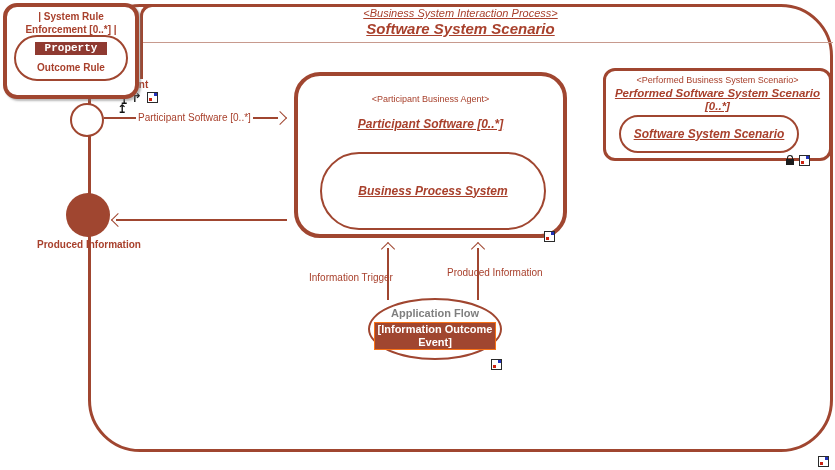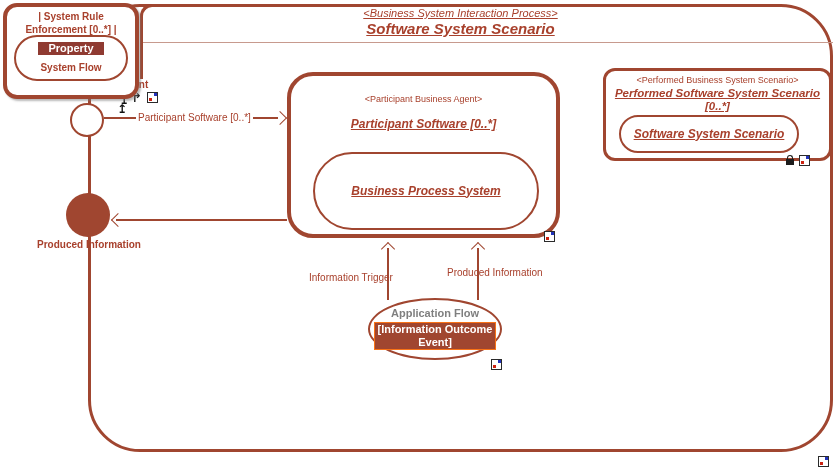--- a/index.html
+++ b/index.html
@@ -66,21 +66,21 @@
   <div class="abs" style="left:66px;top:193px;width:44px;height:44px;border-radius:50%;background:var(--accent);z-index:4;"></div>
   <div class="abs lbl bold ctr" style="left:33px;top:238px;width:112px;z-index:5;">Produced Information</div>
 
   <div class="abs lbl bold" style="left:121px;top:78px;z-index:1;">Event</div>
   <div class="abs glyph" style="left:119px;top:95px;z-index:1;">↥</div>
   <div class="abs reddot" style="left:117px;top:92px;z-index:2;"></div>
   <div class="abs glyph" style="left:132px;top:93px;z-index:1;">↱</div>
   <div class="abs cicon" style="left:147px;top:92px;z-index:1;"></div>
   <div class="abs glyph" style="left:117px;top:104px;z-index:1;">↥</div>
 
-  <div class="abs node" style="left:287px;top:72px;width:273px;height:166px;border-width:4px;border-radius:26px;z-index:3;">
+  <div class="abs node" style="left:294px;top:72px;width:273px;height:166px;border-width:4px;border-radius:26px;z-index:3;">
     <div class="lbl ctr" style="font-size:9px;margin-top:17px;">&lt;Participant Business Agent&gt;</div>
     <div class="lbl ctr ital bold" style="font-size:12px;margin-top:12px;">Participant Software [0..*]</div>
     <div class="pill abs" style="left:22px;top:76px;width:226px;height:78px;border-radius:39px;">
       <span class="lbl ital bold" style="font-size:12px;">Business Process System</span>
     </div>
   </div>
   <div class="abs cicon" style="left:544px;top:231px;z-index:5;"></div>
 
   <div class="abs node" style="left:603px;top:68px;width:229px;height:93px;border-radius:12px;z-index:3;">
     <div class="lbl ctr" style="font-size:9px;margin-top:3px;">&lt;Performed Business System Scenario&gt;</div>
@@ -105,18 +105,18 @@
 
   <div class="abs vline" style="left:477px;top:248px;height:52px;z-index:1;"></div>
   <div class="abs chev u" style="left:473px;top:244px;z-index:1;"></div>
   <div class="abs lbl" style="left:447px;top:266px;z-index:2;">Produced Information</div>
 
   <div class="abs cicon" style="left:818px;top:456px;z-index:5;"></div>
 
   <div class="abs node" style="left:3px;top:3px;width:136px;height:96px;border-width:4px;border-radius:14px;z-index:10;box-shadow:2px 2px 2px rgba(120,120,120,0.5);">
     <div class="lbl ctr bold" style="white-space:normal;margin:3px 4px 0 4px;line-height:13px;">| System Rule Enforcement [0..*] |</div>
     <div class="pill abs" style="left:7px;top:28px;width:114px;height:46px;border-radius:23px;flex-direction:column;">
-      <span class="bold" style="font-size:11px;color:#fff;background:#8F3A31;padding:0 10px;line-height:13px;">Property</span>
-      <span class="lbl bold" style="margin-top:6px;">System Flow</span>
+      <span class="bold" style="font-size:11px;color:#fff;background:#8F3A31;padding:0 10px;line-height:13px;font-family:Liberation Mono, monospace;">Property</span>
+      <span class="lbl bold" style="margin-top:6px;">Outcome Rule</span>
     </div>
   </div>
 
 </div>
 
 </body></html>

